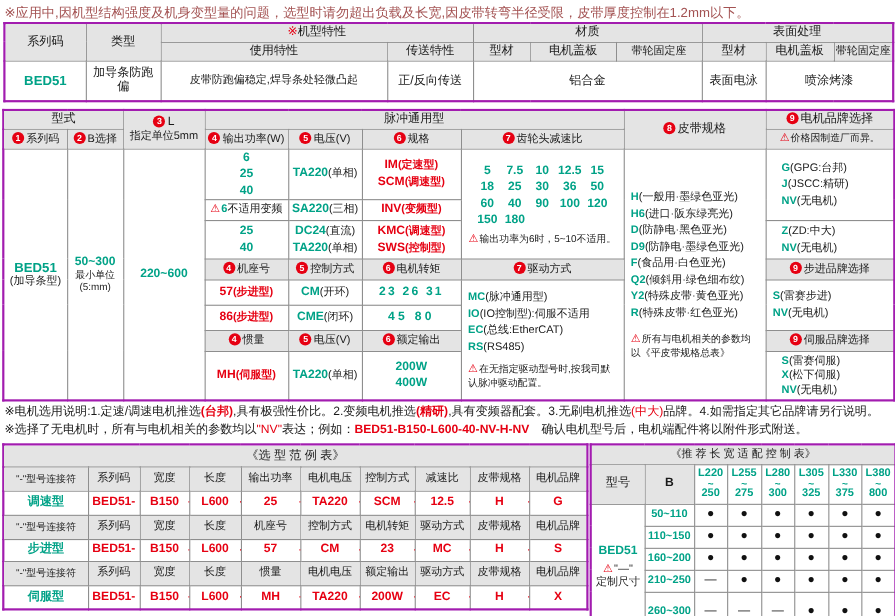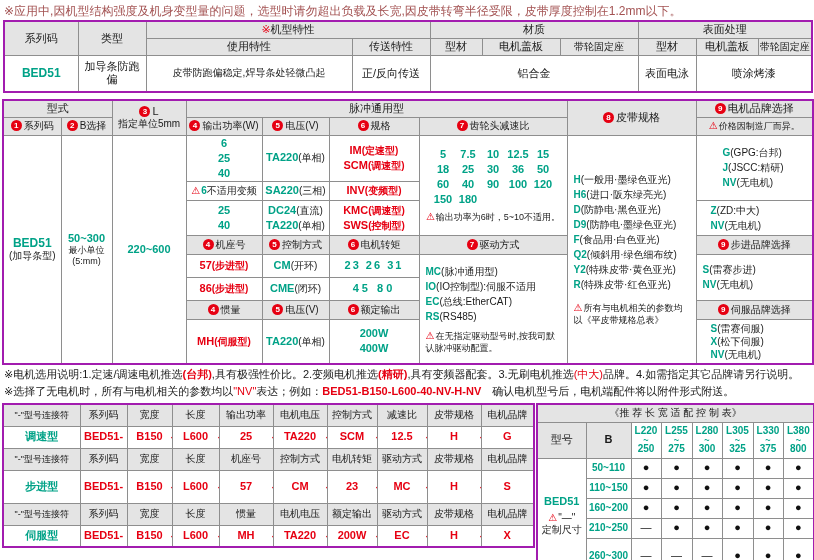--- a/index.html
+++ b/index.html
@@ -163,21 +163,21 @@
       <span class="itm s10"><span class="teal">H</span><span>(一般用·墨绿色亚光)</span></span>
       <span class="itm s10"><span class="teal">H6</span><span>(进口·阪东绿亮光)</span></span>
       <span class="itm s10"><span class="teal">D</span><span>(防静电·黑色亚光)</span></span>
       <span class="itm s10"><span class="teal">D9</span><span>(防静电·墨绿色亚光)</span></span>
       <span class="itm s10"><span class="teal">F</span><span>(食品用·白色亚光)</span></span>
       <span class="itm s10"><span class="teal">Q2</span><span>(倾斜用·绿色细布纹)</span></span>
       <span class="itm s10"><span class="teal">Y2</span><span>(特殊皮带·黄色亚光)</span></span>
       <span class="itm s10"><span class="teal">R</span><span>(特殊皮带·红色亚光)</span></span>
       <div class="cellnote" style="margin-top:10px;white-space:normal;line-height:12px;padding-right:4px"><span class="warn">⚠</span><span>所有与电机相关的参数均以《平皮带规格总表》</span></div>
     </td>
-    <td rowspan="2" class="lft" style="padding-left:26px">
+    <td rowspan="2" class="lft" style="padding-left:14px">
       <span class="itm s10"><span class="teal">G</span><span>(GPG:台邦)</span></span>
       <span class="itm s10"><span class="teal">J</span><span>(JSCC:精研)</span></span>
       <span class="itm s10"><span class="teal">NV</span><span>(无电机)</span></span>
     </td>
   </tr>
   <tr style="height:19px">
     <td class="s10"><span class="warn">⚠</span><span class="teal">6</span><span>不适用变频</span></td>
     <td><span class="teal">SA220</span><span class="s10">(三相)</span></td>
     <td><span class="red">INV</span><span class="red" style="font-size:10px">(变频型)</span></td>
   </tr>
@@ -263,20 +263,23 @@
       <col style="width:45px">
       <col style="width:47px">
       <col style="width:54px">
       <col style="width:54px">
       <col style="width:50px">
       <col style="width:50px">
       <col style="width:54px">
       <col style="width:53px">
     </colgroup>
   <tbody>
+      <tr style="height:20px">
+        <td class="g" colspan="10">《选 型 范 例 表》</td>
+      </tr>
   <tr style="height:22px">
     <td class="g sm">"-"型号连接符</td>
     <td class="g s10">系列码</td>
     <td class="g s10">宽度</td>
     <td class="g s10">长度</td>
     <td class="g s10">输出功率</td>
     <td class="g s10">电机电压</td>
     <td class="g s10">控制方式</td>
     <td class="g s10">减速比</td>
     <td class="g s10">皮带规格</td>
@@ -299,21 +302,21 @@
     <td class="g s10">系列码</td>
     <td class="g s10">宽度</td>
     <td class="g s10">长度</td>
     <td class="g s10">机座号</td>
     <td class="g s10">控制方式</td>
     <td class="g s10">电机转矩</td>
     <td class="g s10">驱动方式</td>
     <td class="g s10">皮带规格</td>
     <td class="g s10">电机品牌</td>
   </tr>
-  <tr style="height:33px">
+  <tr style="height:20px">
     <td class="teal">步进型</td>
     <td class="red"><span>BED51-</span></td>
     <td class="red"><span>B150</span><span class="dash">-</span></td>
     <td class="red"><span>L600</span><span class="dash">-</span></td>
     <td class="red"><span>57</span><span class="dash">-</span></td>
     <td class="red"><span>CM</span><span class="dash">-</span></td>
     <td class="red"><span>23</span><span class="dash">-</span></td>
     <td class="red"><span>MC</span><span class="dash">-</span></td>
     <td class="red"><span>H</span><span class="dash">-</span></td>
     <td class="red"><span>S</span></td>

